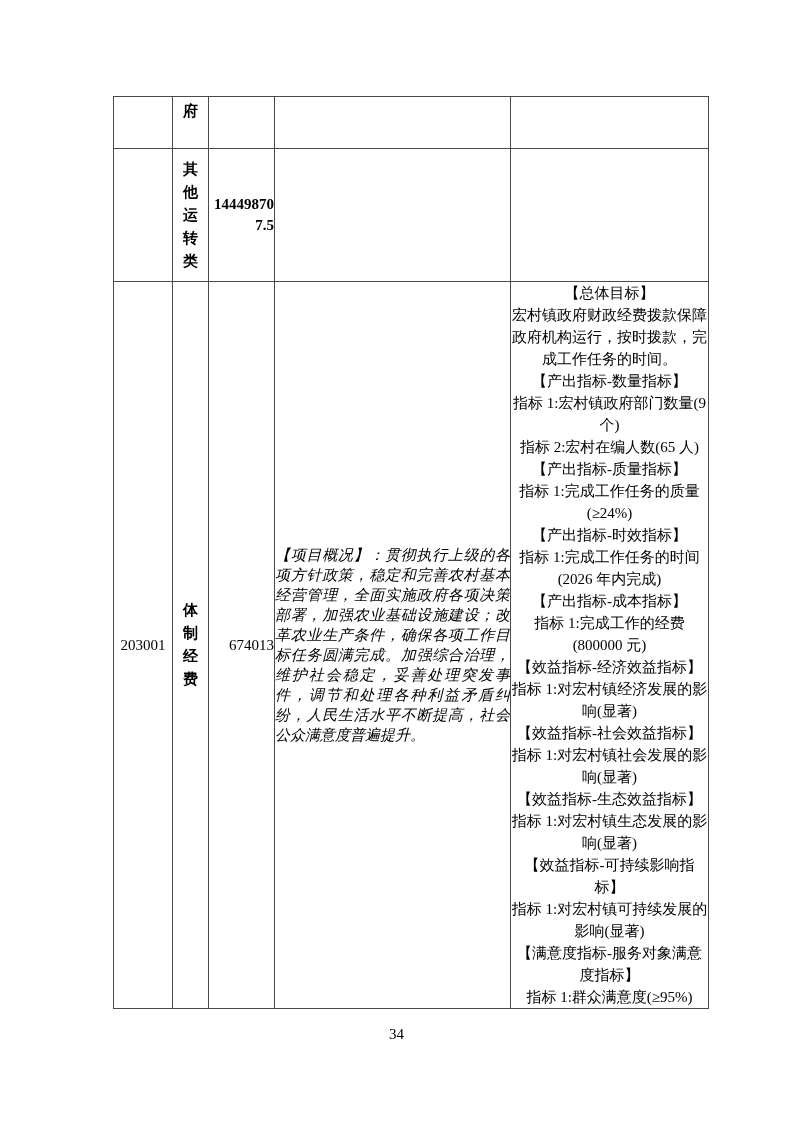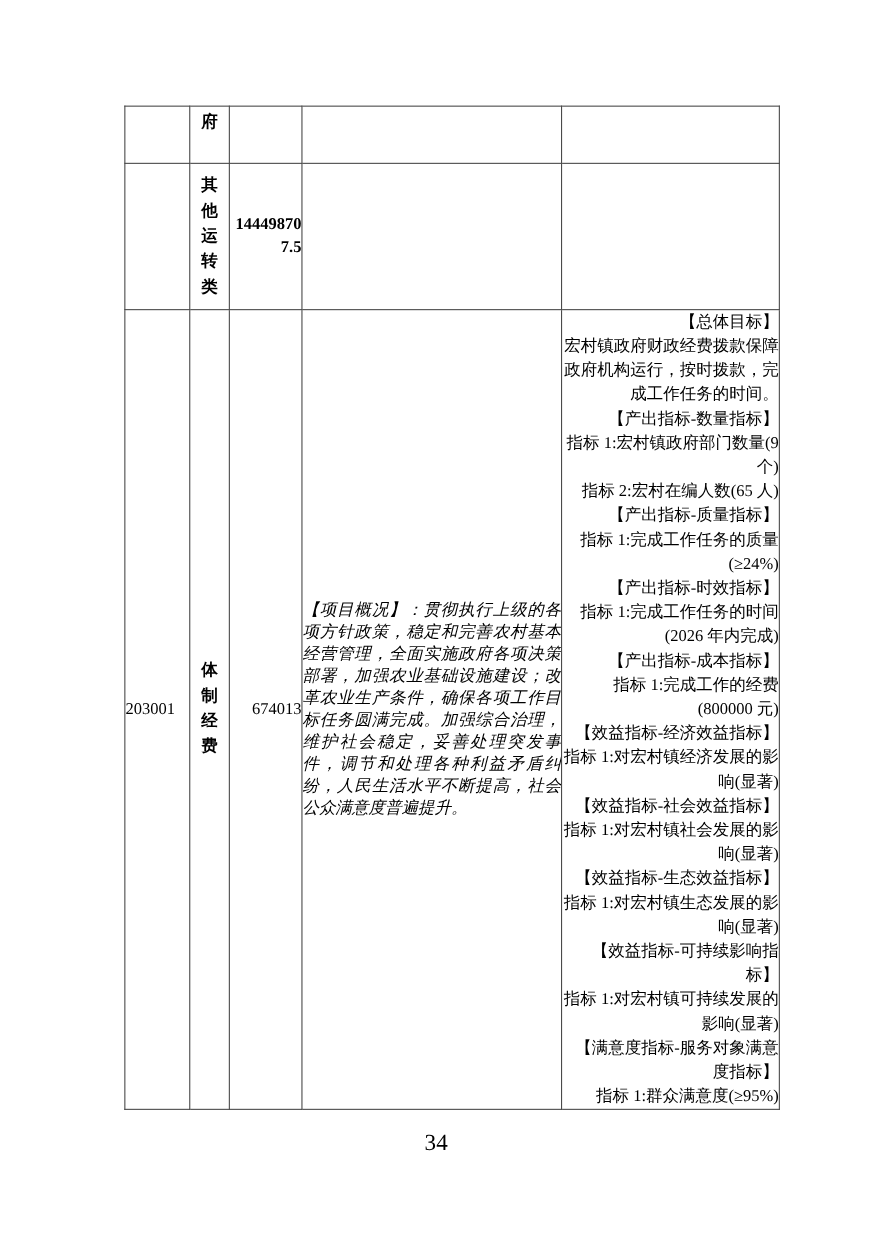--- a/index.html
+++ b/index.html
@@ -23,21 +23,21 @@
     border:1px solid #4a4a4a;
     vertical-align:middle;
     padding:0;
     font-size:15px;
     overflow:hidden;
   }
   tr.row-carry td{height:48px;}
   tr.row-other td{height:132px;margin-top:20px;}
   tr.row-detail td{height:714px;}
 
-  td.cell-code{text-align:left;padding:0 3px;}
+  td.cell-code{text-align:center;padding:0 3px;}
   td.cell-amount{
     text-align:right;
     word-break:break-all;
     padding:0 4px;
     line-height:21px;
   }
   td.cell-category{padding:0;}
   .vstack{
     width:1em;
     margin:0 auto;
@@ -54,30 +54,30 @@
     text-align:justify;
     line-height:20px;
     font-size:15px;
     font-style:italic;
   }
   td.cell-indicators{
     vertical-align:top;
     padding:7px 7px 4px 8px;
     font-size:14px;
     line-height:22px;
-    text-align:right;
+    text-align:center;
   }
   .ind-line{margin:0;padding:0;}
 
   .page-number{
     position:absolute;
     left:0;right:0;
     top:1026px;
     text-align:center;
-    font-size:21px;
+    font-size:15px;
   }
 </style>
 </head>
 <body>
 
 <div class="page">
 
   <table class="budget-table">
     <colgroup>
       <col style="width:59px">

